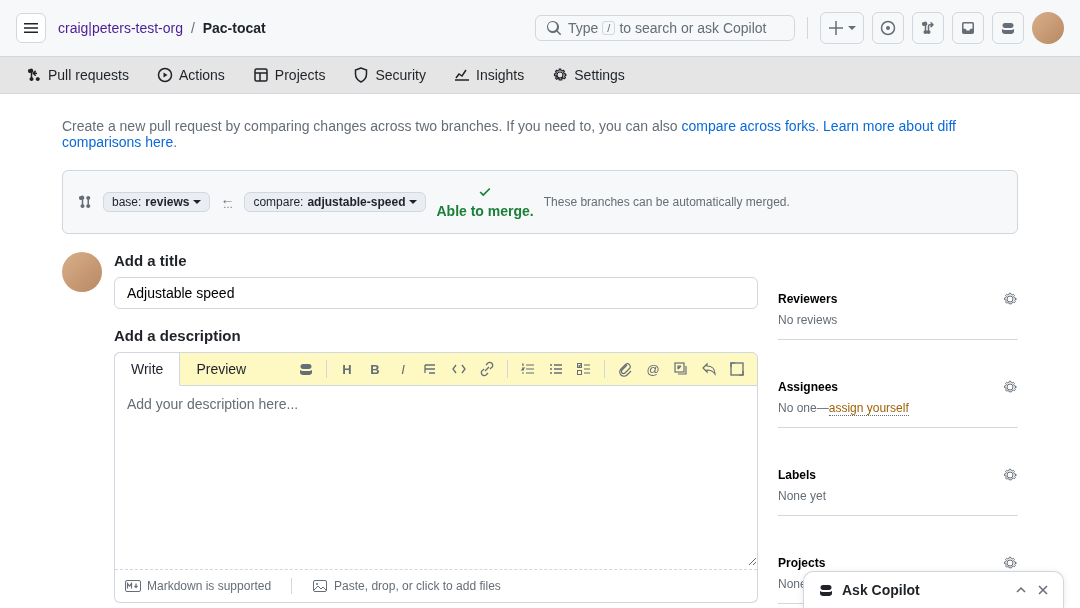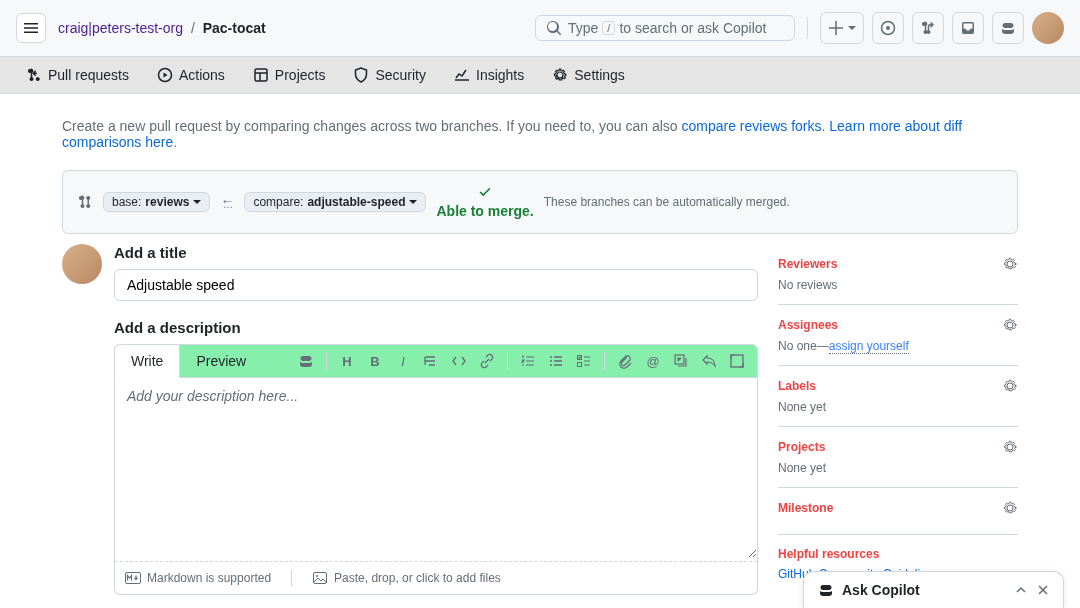--- a/index.html
+++ b/index.html
@@ -25,59 +25,59 @@
 
 .repo-nav { display: flex; align-items: center; gap: 8px; padding: 0 16px; border-bottom: 1px solid #d0d7de; background: #e5e5e5; }
 .repo-nav .tab { display: flex; align-items: center; gap: 6px; padding: 10px 10px; font-size: 14px; color: #1f2328; cursor: pointer; }
 
 
 .container { max-width: 1020px; margin: 0 auto; padding: 24px 32px; }
 .pr-heading { font-size: 24px; font-weight: 400; margin-bottom: 4px; }
 .pr-subtext { color: #656d76; font-size: 14px; margin-bottom: 20px; }
 
 
-.compare-bar { display: flex; align-items: center; gap: 10px; padding: 14px 14px; border: 1px solid #d0d7de; border-radius: 6px; background: #f6f8fa; margin-bottom: 10px; }
+.compare-bar { display: flex; align-items: center; gap: 10px; padding: 14px 14px; border: 1px solid #d0d7de; border-radius: 6px; background: #f6f8fa; margin-bottom: 18px; }
 .compare-bar .compare-icon { color: #656d76; }
 .branch-select { border: 1px solid #d0d7de; border-radius: 6px; background: #eaeef2; padding: 2px 8px; font-size: 12px; display: flex; align-items: center; gap: 4px; cursor: pointer; }
 .arrow-left { color: #656d76; font-size: 14px; display: flex; flex-direction: column; align-items: center; line-height: 0.4; }
 .arrow-left .dots { font-size: 10px; letter-spacing: -1px; }
 .merge-ok { color: #1a7f37; font-weight: 600; display: flex; align-items: center; gap: 4px; flex-direction: column; }
 .merge-ok svg { width: 14px; height: 14px; }
 .merge-desc { color: #656d76; font-size: 12px; }
 
 
 .form-row { display: flex; gap: 20px; }
 .form-left { flex: 1; display: flex; gap: 12px; }
 .avatar-small { width: 40px; height: 40px; border-radius: 50%; background: linear-gradient(135deg, #d8b089, #b88863); flex-shrink: 0; }
 .form-main { flex: 1; }
 .field-label { font-weight: 600; font-size: 15px; margin-bottom: 8px; display: block; }
 .text-input { width: 100%; border: 1px solid #d0d7de; border-radius: 6px; padding: 7px 12px; font-size: 14px; background: #fff; margin-bottom: 18px; }
 
-.editor-tabs { display: flex; align-items: center; border: 1px solid #d0d7de; border-radius: 6px 6px 0 0; background: #86efac; }
+.editor-tabs { display: flex; align-items: center; border: 1px solid #d0d7de; border-radius: 6px 6px 0 0; background: #fef9c3; }
 .editor-tabs .etab { padding: 8px 16px; font-size: 14px; cursor: pointer; }
 .editor-tabs .etab.active { background: #fff; border-right: 1px solid #d0d7de; border-radius: 6px 0 0 0; margin: -1px 0 -1px -1px; border-top: 1px solid #d0d7de; border-left: 1px solid #d0d7de; border-bottom: 1px solid #fff; }
 .editor-toolbar { flex: 1; display: flex; align-items: center; justify-content: flex-end; gap: 4px; padding-right: 8px; }
 .tb-icon { width: 24px; height: 24px; display: flex; align-items: center; justify-content: center; color: #656d76; cursor: pointer; font-size: 13px; }
 .tb-sep { width: 1px; height: 18px; background: #d0d7de; margin: 0 4px; }
 
 .textarea-wrap { border: 1px solid #d0d7de; border-top: none; border-radius: 0 0 6px 6px; background: #fff; }
-.desc-textarea { width: 100%; border: none; padding: 10px 12px; font-size: 14px; font-family: inherit; resize: vertical; min-height: 180px; outline: none; background: transparent; font-style: italic; }
+.desc-textarea { width: 100%; border: none; padding: 10px 12px; font-size: 14px; font-family: inherit; resize: vertical; min-height: 180px; outline: none; background: transparent; }
 .desc-textarea::placeholder { color: #656d76; }
 .editor-footer { display: flex; gap: 20px; padding: 8px 10px; border-top: 1px dashed #d0d7de; font-size: 12px; color: #656d76; }
 .editor-footer .ef-item { display: flex; align-items: center; gap: 6px; }
 .efsep { width: 1px; background: #d0d7de; }
 
 
 .sidebar { width: 240px; font-size: 12px; }
 .sb-section { border-bottom: 1px solid #d0d7de; padding: 12px 0; }
 .sb-section:last-of-type { border-bottom: none; }
-.sb-head { display: flex; justify-content: space-between; align-items: center; font-weight: 600; color: #ef4444; margin-bottom: 6px; font-size: 12px; }
+.sb-head { display: flex; justify-content: space-between; align-items: center; font-weight: 600; color: #000000; margin-bottom: 6px; font-size: 12px; margin-top: 27px; }
 .sb-head svg { width: 16px; height: 16px; color: #656d76; }
 .sb-body { color: #656d76; font-size: 12px; }
-.sb-body .assign-link { color: #3b82f6; border-bottom: 1px dotted #656d76; cursor: pointer; }
+.sb-body .assign-link { color: #a16207; border-bottom: 1px dotted #656d76; cursor: pointer; }
 .sb-resources { padding-top: 12px; }
 .sb-resources .sb-head { margin-bottom: 6px; }
 
 
 .copilot-bar { position: fixed; bottom: 0; right: 16px; width: 261px; background: #fff; border: 1px solid #d0d7de; border-bottom: none; border-radius: 10px 10px 0 0; padding: 10px 14px; display: flex; align-items: center; justify-content: space-between; font-size: 14px; font-weight: 600; box-shadow: 0 1px 6px rgba(0,0,0,0.1); }
 .copilot-bar .cb-left { display: flex; align-items: center; gap: 8px; }
 .copilot-bar .cb-right { display: flex; align-items: center; gap: 10px; color: #656d76; }
 
 svg { display: block; }
 .gh-icon { width: 16px; height: 16px; fill: currentColor; }
@@ -177,21 +177,21 @@
   <div class="tab">
     <svg class="gh-icon" viewBox="0 0 16 16">
         <path d="M8 5a3 3 0 1 0 0 6 3 3 0 0 0 0-6Zm6.5 3-1.3.3a5 5 0 0 1-.5 1.2l.7 1.1-1.1 1.1-1.1-.7a5 5 0 0 1-1.2.5l-.3 1.3H7.3L7 12a5 5 0 0 1-1.2-.5l-1.1.7-1.1-1.1.7-1.1A5 5 0 0 1 3.8 8.8L2.5 8.5V7l1.3-.3a5 5 0 0 1 .5-1.2l-.7-1.1 1.1-1.1 1.1.7A5 5 0 0 1 7 3.5L7.3 2.2h1.4L9 3.5a5 5 0 0 1 1.2.5l1.1-.7 1.1 1.1-.7 1.1c.2.4.4.8.5 1.2l1.3.3V8.5Z" fill="none" stroke="currentColor" stroke-width="1.2"></path>
       </svg>
     <span>Settings</span>
   </div>
 </div>
 
 <div class="container">
   <p class="pr-subtext">
-    <span>Create a new pull request by comparing changes across two branches. If you need to, you can also </span><a href="#">compare reviews forks</a><span>. </span><a href="#">Learn more about diff comparisons here</a><span>.</span>
+    <span>Create a new pull request by comparing changes across two branches. If you need to, you can also </span><a href="#">compare across forks</a><span>. </span><a href="#">Learn more about diff comparisons here</a><span>.</span>
   </p>
 
   <div class="compare-bar">
     <span class="compare-icon">
       <svg class="gh-icon" viewBox="0 0 16 16">
           <path d="M4 2a2 2 0 1 0 .75 3.855v4.29a2 2 0 1 0 1.5 0v-4.29A2 2 0 0 0 4 2Zm8 8.145V5.855a2 2 0 1 0-1.5 0v4.29a2 2 0 1 0 1.5 0Z"></path>
         </svg>
     </span>
     <div class="branch-select">
       <span>base:</span>

